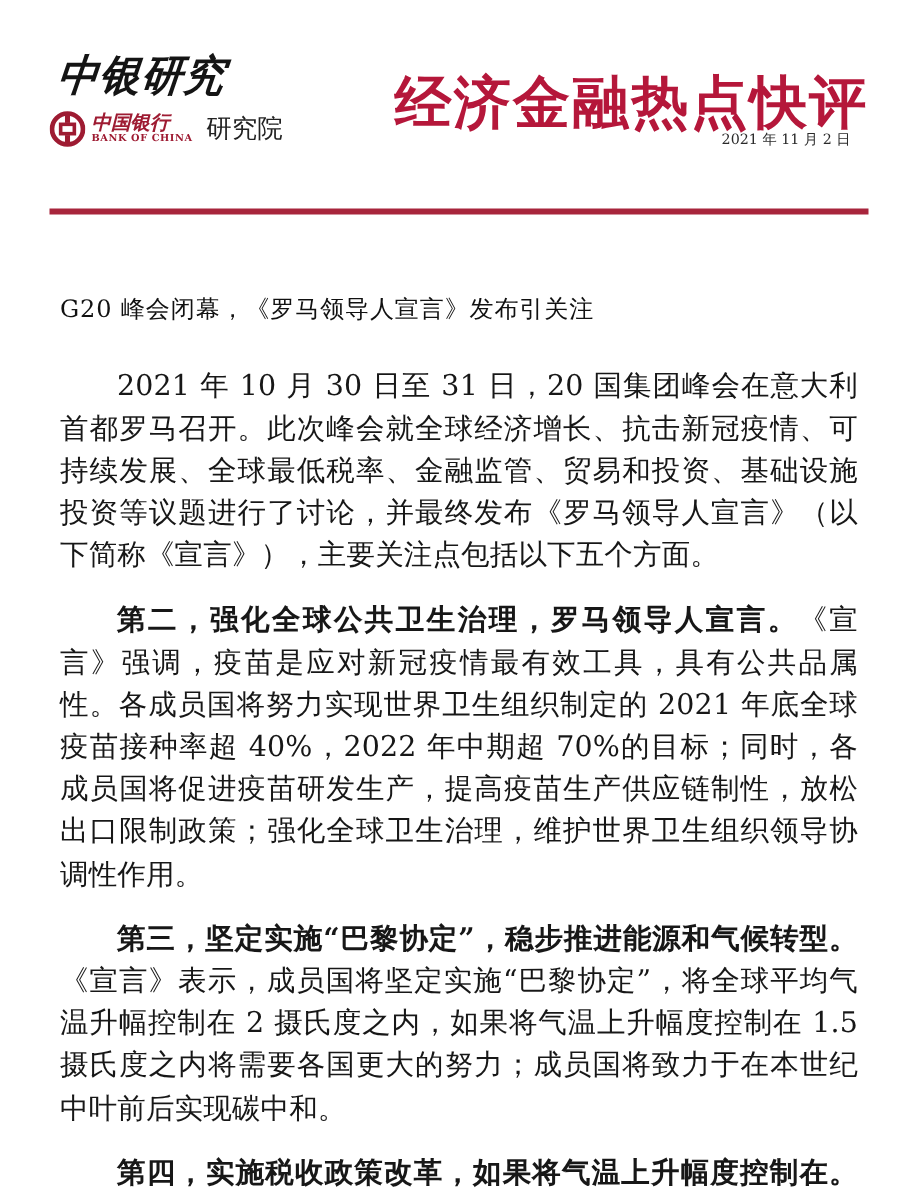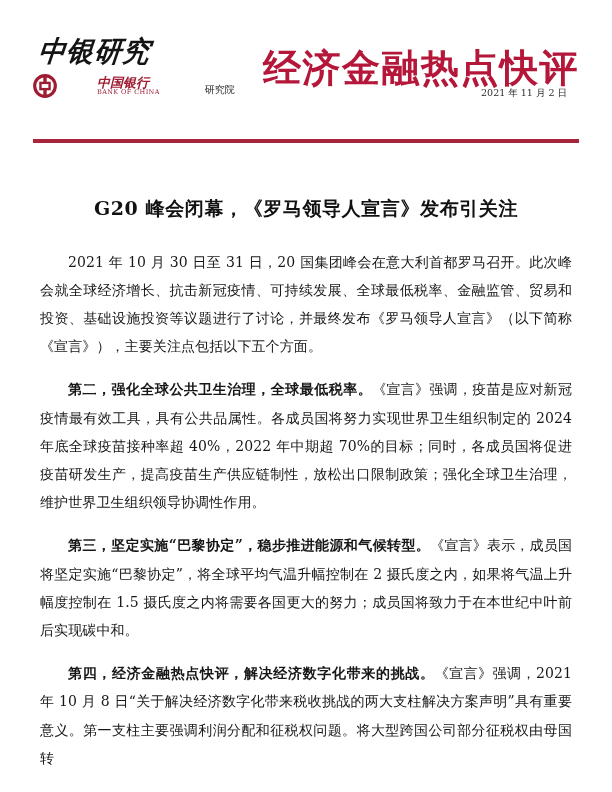--- a/index.html
+++ b/index.html
@@ -59,21 +59,20 @@
     margin-left: 4px;
     transform: skewX(-6deg) scaleY(1.06);
     transform-origin: left bottom;
     white-space: nowrap;
   }
 
   .boc-row {
     display: flex;
     align-items: center;
     margin-top: 9px;
-    gap: 36px;
   }
 
   .boc-emblem {
     width: 24px;
     height: 24px;
     flex: 0 0 24px;
     margin-right: 4px;
   }
 
   .boc-names {
@@ -86,30 +85,30 @@
     font-size: 13px;
     font-weight: bold;
     font-style: italic;
     color: #9e1b32;
     letter-spacing: 0px;
     white-space: nowrap;
   }
 
   .boc-en {
     font-size: 6.5px;
-    font-weight: normal;
+    font-weight: bold;
     color: #9e1b32;
     letter-spacing: 0.4px;
     margin-top: 0;
     white-space: nowrap;
     text-align: center;
   }
 
   .institute {
-    font-size: 10px;
+    font-size: 17px;
     color: #222;
     margin-left: 9px;
     align-self: flex-end;
     padding-bottom: 1px;
     white-space: nowrap;
   }
 
   .head-right {
     display: flex;
     flex-direction: column;
@@ -143,37 +142,37 @@
     background: #a8253c;
   }
 
   
   .article {
     padding: 0 40px;
     box-sizing: border-box;
   }
 
   .article-title {
-    text-align: center;
-    font-size: 19px;
-    font-weight: bold;
+    text-align: left;
+    font-size: 16px;
+    font-weight: normal;
     color: #111;
     letter-spacing: 0.6px;
     margin-top: 45px;
     margin-bottom: 0;
     line-height: 1.4;
   }
 
   .body-text {
     margin-top: 26px;
   }
 
   .body-text p {
     margin: 15px 0 1px 0;
-    font-size: 14px;
+    font-size: 19px;
     line-height: 28.2px;
     text-align: justify;
     text-justify: inter-ideograph;
     text-indent: 2em;
     color: #171717;
     letter-spacing: 0.1px;
   }
 
   .body-text p b {
     font-weight: bold;
@@ -218,24 +217,24 @@
   </div>
 
   <div class="article">
     <h1 class="article-title">G20 峰会闭幕，《罗马领导人宣言》发布引关注</h1>
 
     <div class="body-text">
       <p>
         <b></b><span>2021 年 10 月 30 日至 31 日，20 国集团峰会在意大利首都罗马召开。此次峰会就全球经济增长、抗击新冠疫情、可持续发展、全球最低税率、金融监管、贸易和投资、基础设施投资等议题进行了讨论，并最终发布《罗马领导人宣言》（以下简称《宣言》），主要关注点包括以下五个方面。</span>
       </p>
       <p>
-        <b>第二，强化全球公共卫生治理，全球最低税率。</b><span>《宣言》强调，疫苗是应对新冠疫情最有效工具，具有公共品属性。各成员国将努力实现世界卫生组织制定的 2024 年底全球疫苗接种率超 40%，2022 年中期超 70%的目标；同时，各成员国将促进疫苗研发生产，提高疫苗生产供应链制性，放松出口限制政策；强化全球卫生治理，维护世界卫生组织领导协调性作用。</span>
+        <b>第二，强化全球公共卫生治理，罗马领导人宣言。</b><span>《宣言》强调，疫苗是应对新冠疫情最有效工具，具有公共品属性。各成员国将努力实现世界卫生组织制定的 2021 年底全球疫苗接种率超 40%，2022 年中期超 70%的目标；同时，各成员国将促进疫苗研发生产，提高疫苗生产供应链制性，放松出口限制政策；强化全球卫生治理，维护世界卫生组织领导协调性作用。</span>
       </p>
       <p>
         <b>第三，坚定实施“巴黎协定”，稳步推进能源和气候转型。</b><span>《宣言》表示，成员国将坚定实施“巴黎协定”，将全球平均气温升幅控制在 2 摄氏度之内，如果将气温上升幅度控制在 1.5 摄氏度之内将需要各国更大的努力；成员国将致力于在本世纪中叶前后实现碳中和。</span>
       </p>
       <p>
-        <b>第四，经济金融热点快评，解决经济数字化带来的挑战。</b><span>《宣言》强调，2021 年 10 月 8 日“关于解决经济数字化带来税收挑战的两大支柱解决方案声明”具有重要意义。第一支柱主要强调利润分配和征税权问题。将大型跨国公司部分征税权由母国转</span>
+        <b>第四，实施税收政策改革，如果将气温上升幅度控制在。</b><span>《宣言》强调，2021 年 10 月 8 日“关于解决经济数字化带来税收挑战的两大支柱解决方案声明”具有重要意义。第一支柱主要强调利润分配和征税权问题。将大型跨国公司部分征税权由母国转</span>
       </p>
     </div>
   </div>
 
 </div>
 
 </body></html>

